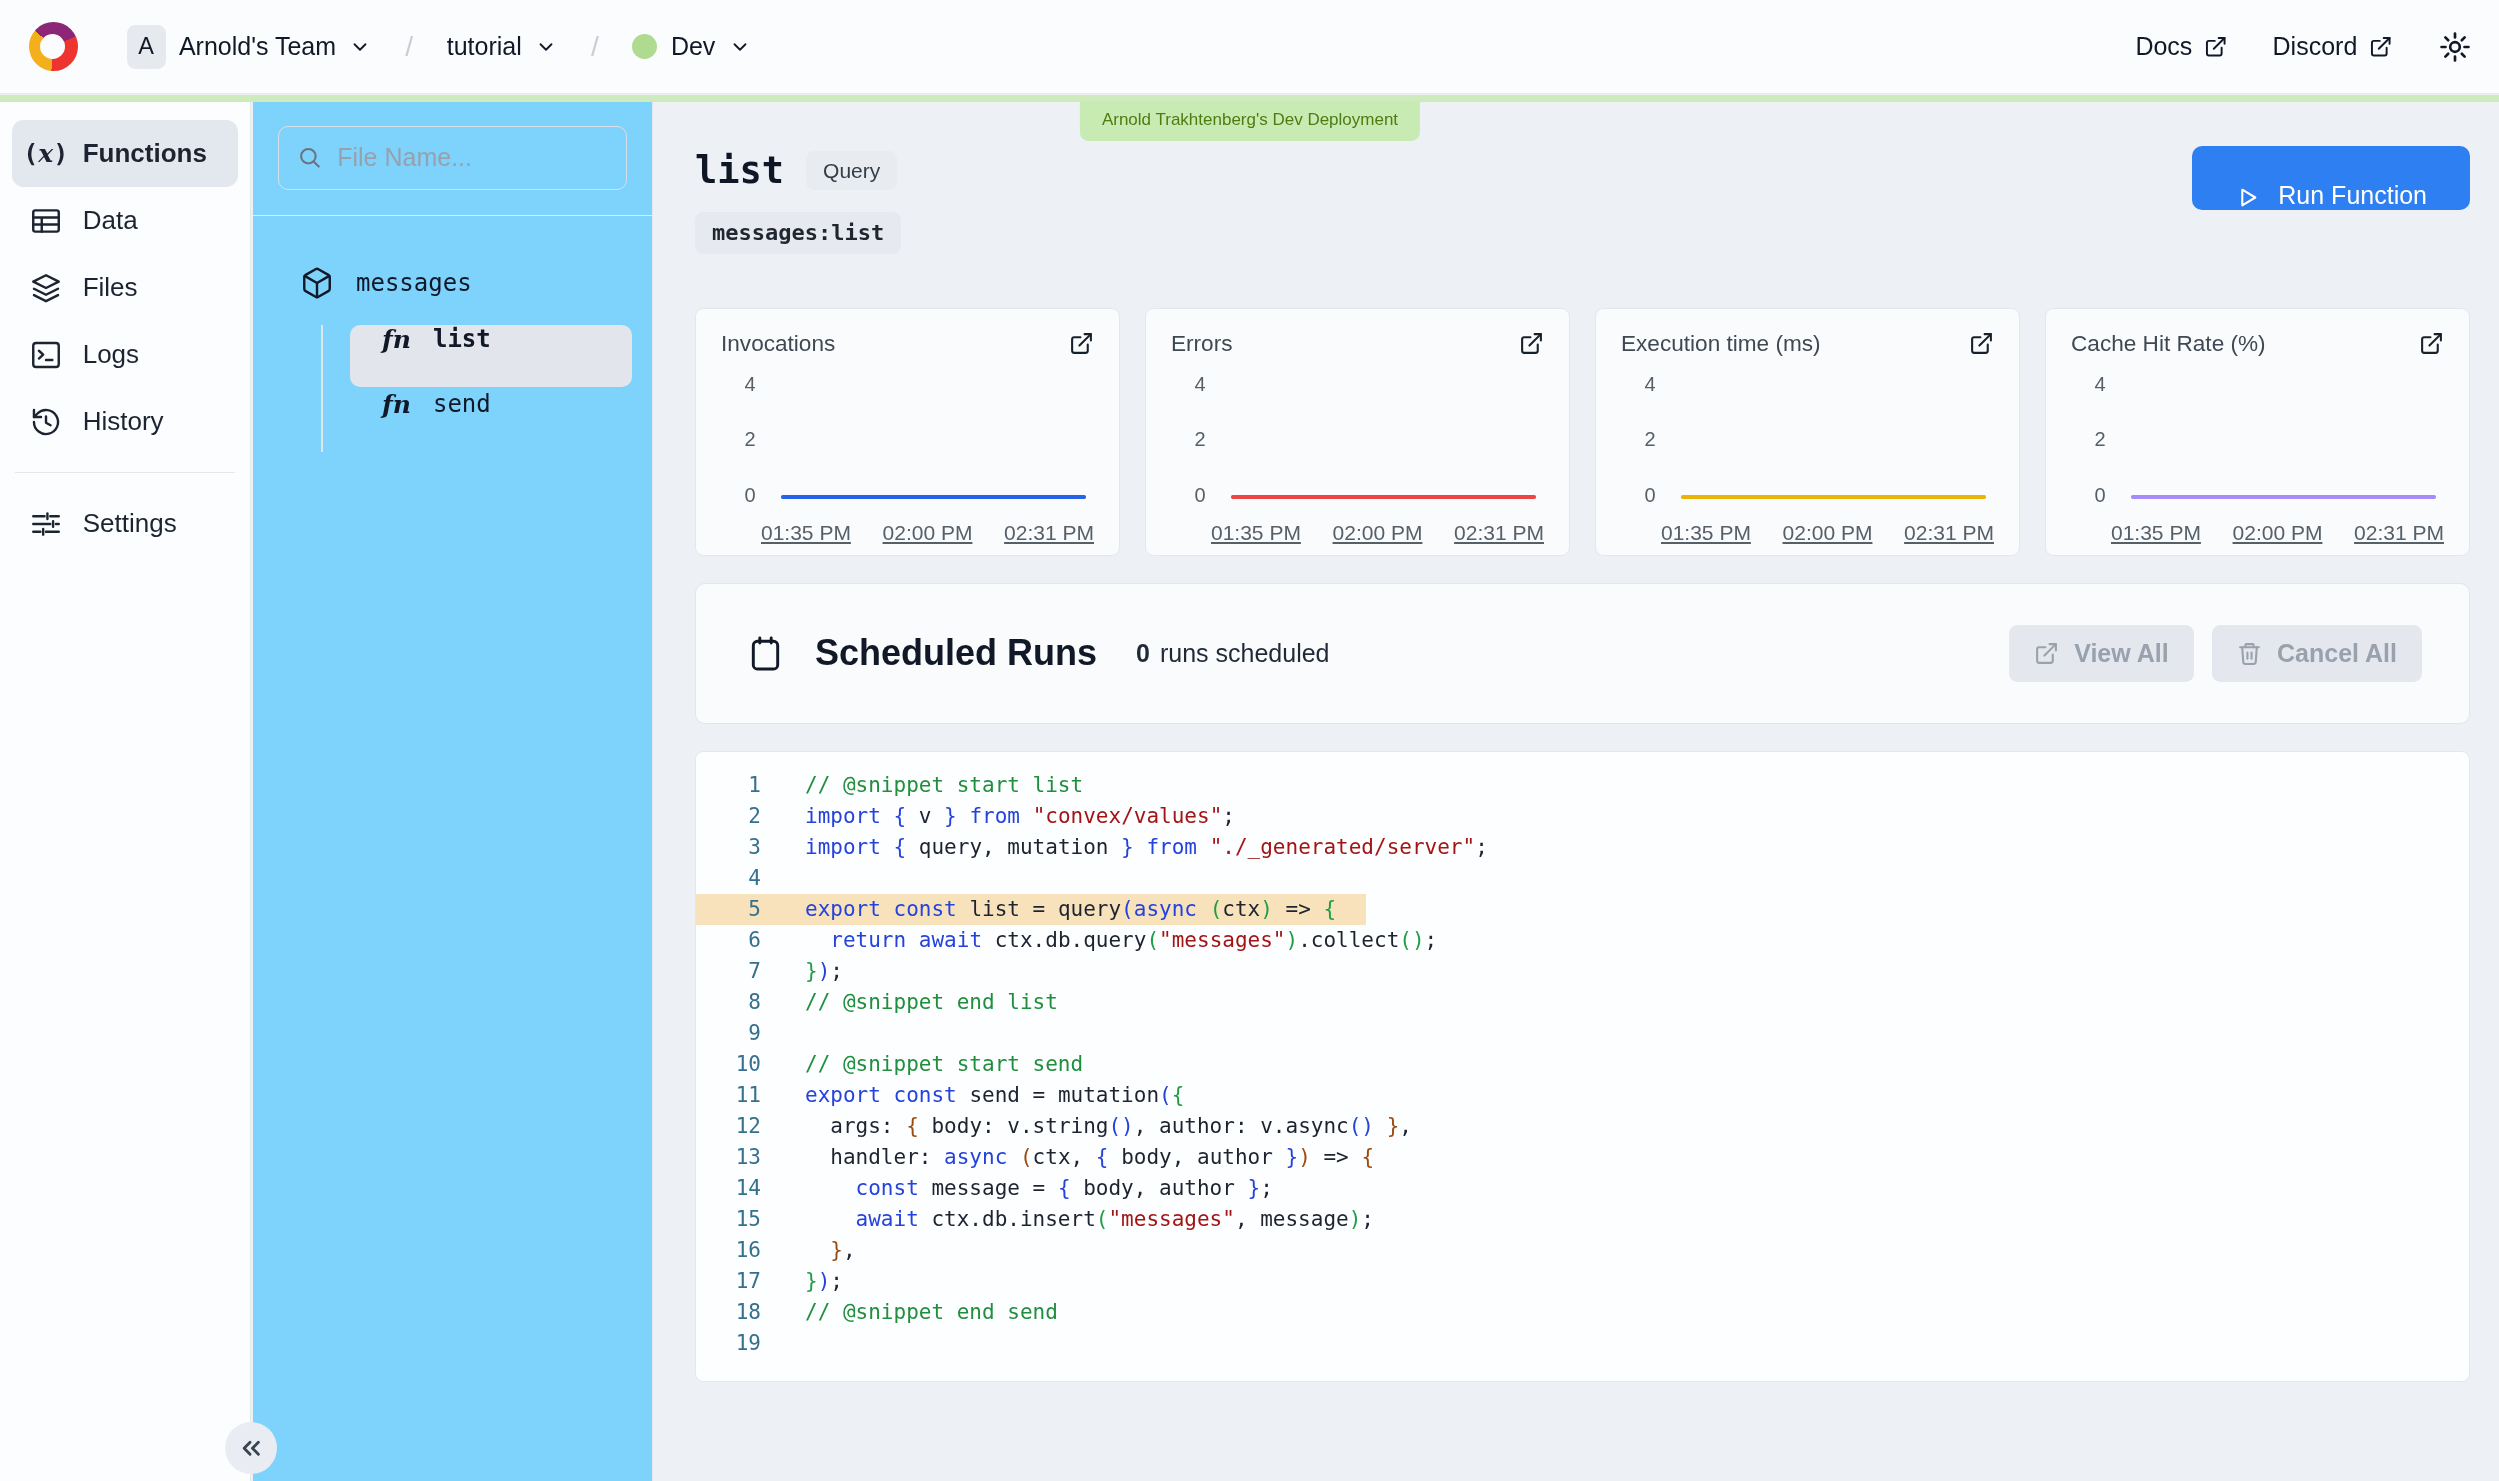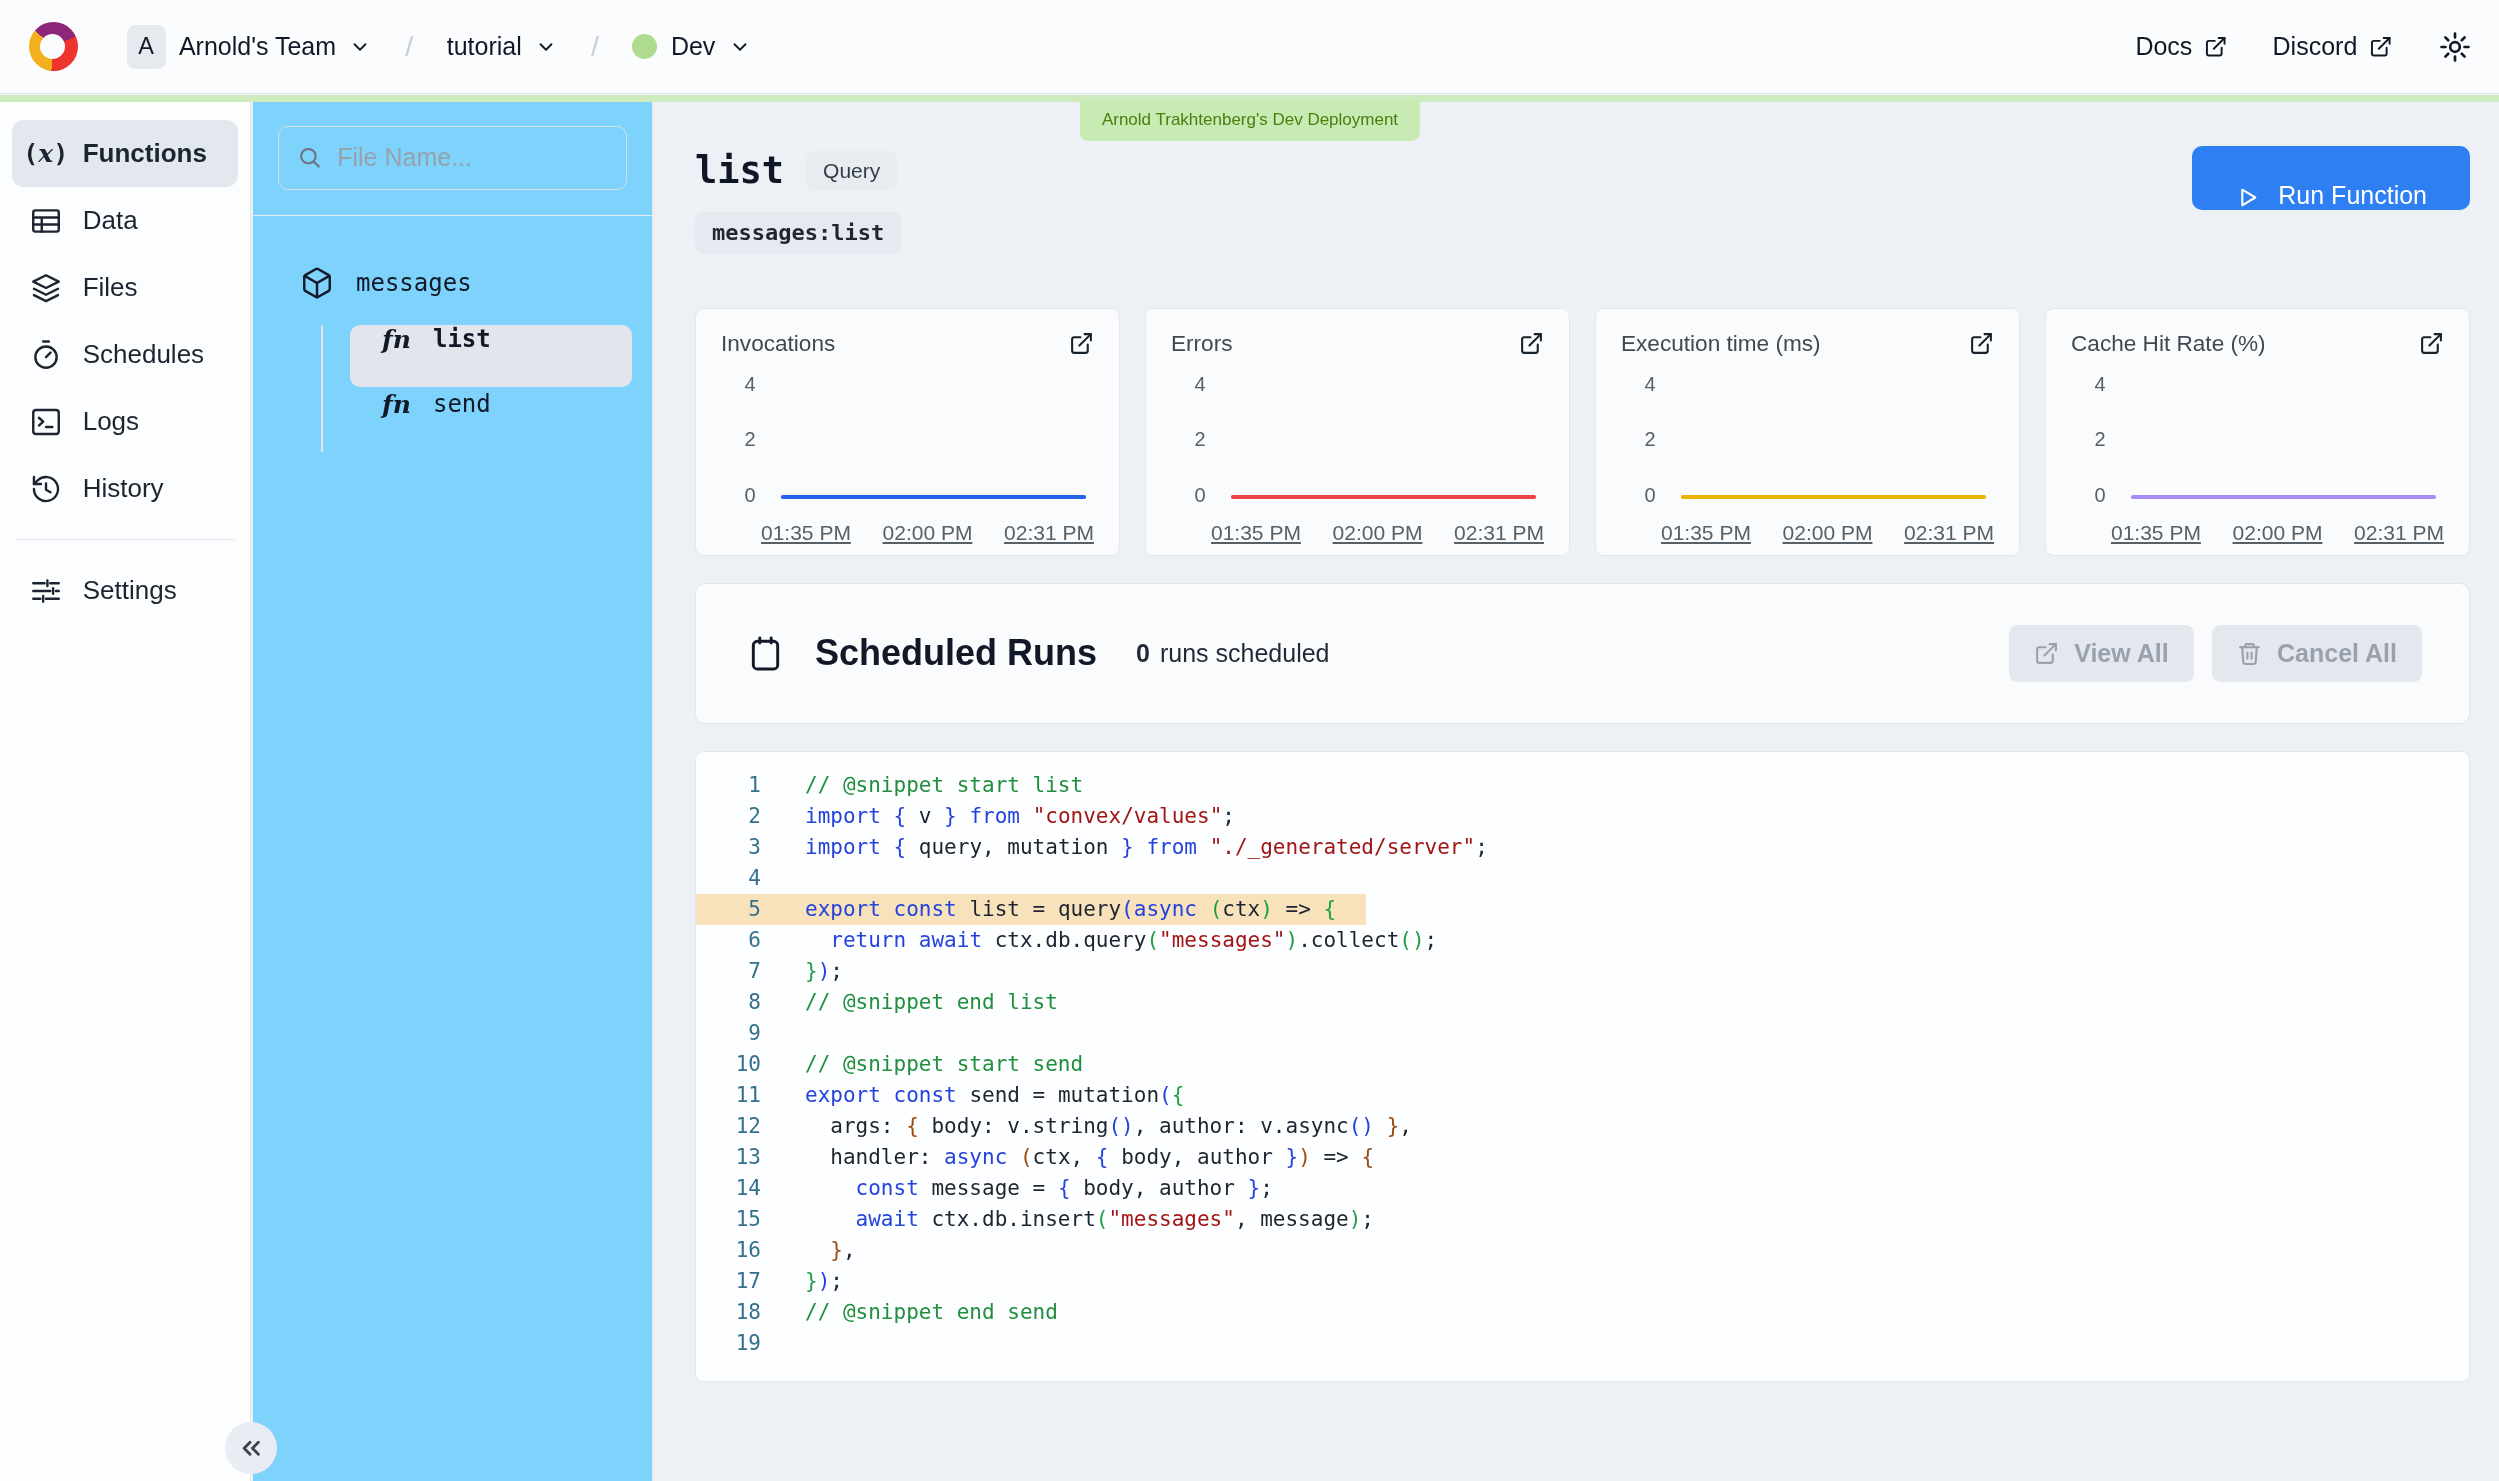--- a/index.html
+++ b/index.html
@@ -179,30 +179,20 @@
     <span class="nicon">
           <svg width="34" height="34" viewBox="0 0 24 24" fill="none" stroke="#1B2430" stroke-width="1.7" stroke-linecap="round" stroke-linejoin="round">
             <polygon points="12 3 21 7.5 12 12 3 7.5"></polygon>
             <polyline points="3.5 12.5 12 16.8 20.5 12.5"></polyline>
             <polyline points="3.5 17 12 21.3 20.5 17"></polyline>
           </svg>
         </span>
     <span class="nlabel">Files</span>
   </div>
 
-  <div class="nav-item">
-    <span class="nicon">
-          <svg width="34" height="34" viewBox="0 0 24 24" fill="none" stroke="#1B2430" stroke-width="1.7" stroke-linecap="round" stroke-linejoin="round">
-            <circle cx="12" cy="13.5" r="7.5"></circle>
-            <path d="M10 2.5h4"></path>
-            <path d="M12 13.5l3.2-3.2"></path>
-          </svg>
-        </span>
-    <span class="nlabel">Schedules</span>
-  </div>
 
   <div class="nav-item">
     <span class="nicon">
           <svg width="34" height="34" viewBox="0 0 24 24" fill="none" stroke="#1B2430" stroke-width="1.7" stroke-linecap="round" stroke-linejoin="round">
             <rect x="3" y="3.5" width="18" height="17" rx="2"></rect>
             <polyline points="7 9 10 11.8 7 14.5"></polyline>
             <path d="M12 15.5h4.5"></path>
           </svg>
         </span>
     <span class="nlabel">Logs</span>

